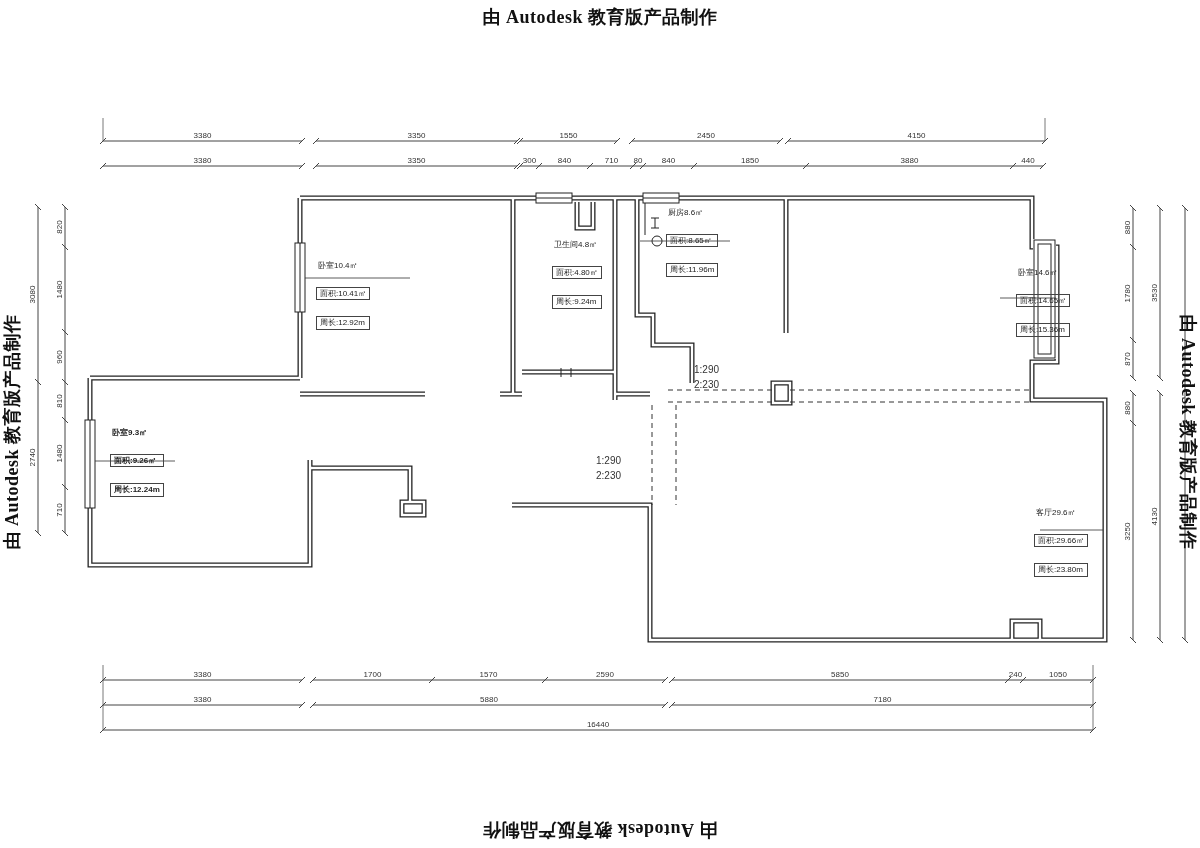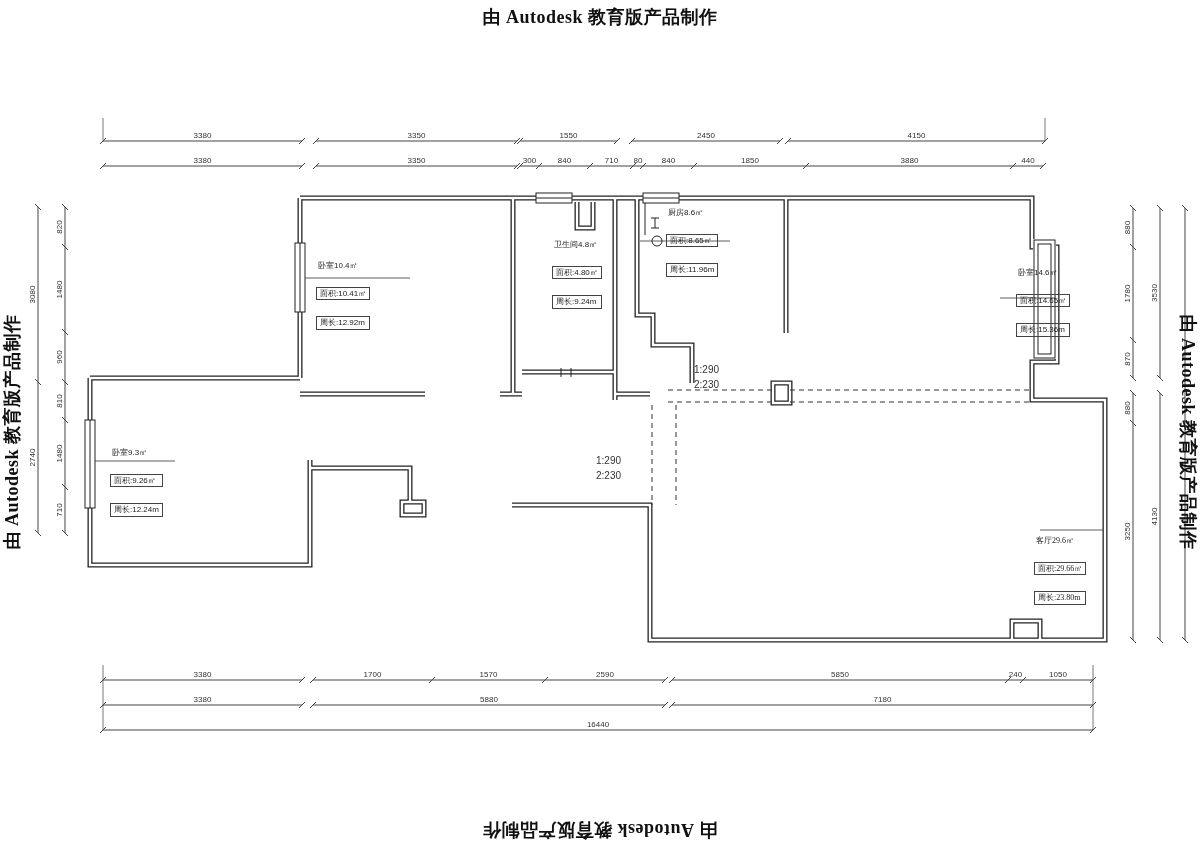--- a/index.html
+++ b/index.html
@@ -313,26 +313,26 @@
     <div class="room-label" style="left: 666px; top: 208px;">
       <div class="rl-plain">厨房8.6㎡</div>
       <div class="rl-box">面积:8.65㎡</div>
       <div class="rl-box">周长:11.96m</div>
     </div>
     <div class="room-label" style="left: 1016px; top: 268px;">
       <div class="rl-plain">卧室14.6㎡</div>
       <div class="rl-box">面积:14.65㎡</div>
       <div class="rl-box">周长:15.36m</div>
     </div>
-    <div class="room-label" style="left: 110px; top: 448px;">
+    <div class="room-label" style="left: 110px; top: 428px; font-weight: bold;">
       <div class="rl-plain">卧室9.3㎡</div>
       <div class="rl-box">面积:9.26㎡</div>
       <div class="rl-box">周长:12.24m</div>
     </div>
-    <div class="room-label" style="left: 1034px; top: 536px; font-family: Liberation Serif, serif;">
+    <div class="room-label" style="left: 1034px; top: 508px;">
       <div class="rl-plain">客厅29.6㎡</div>
       <div class="rl-box">面积:29.66㎡</div>
       <div class="rl-box">周长:23.80m</div>
     </div>
     <div class="beam-note" style="left: 694px; top: 362px;">
       <div>1:290</div>
       <div>2:230</div>
     </div>
     <div class="beam-note" style="left: 596px; top: 453px;">
       <div>1:290</div>

